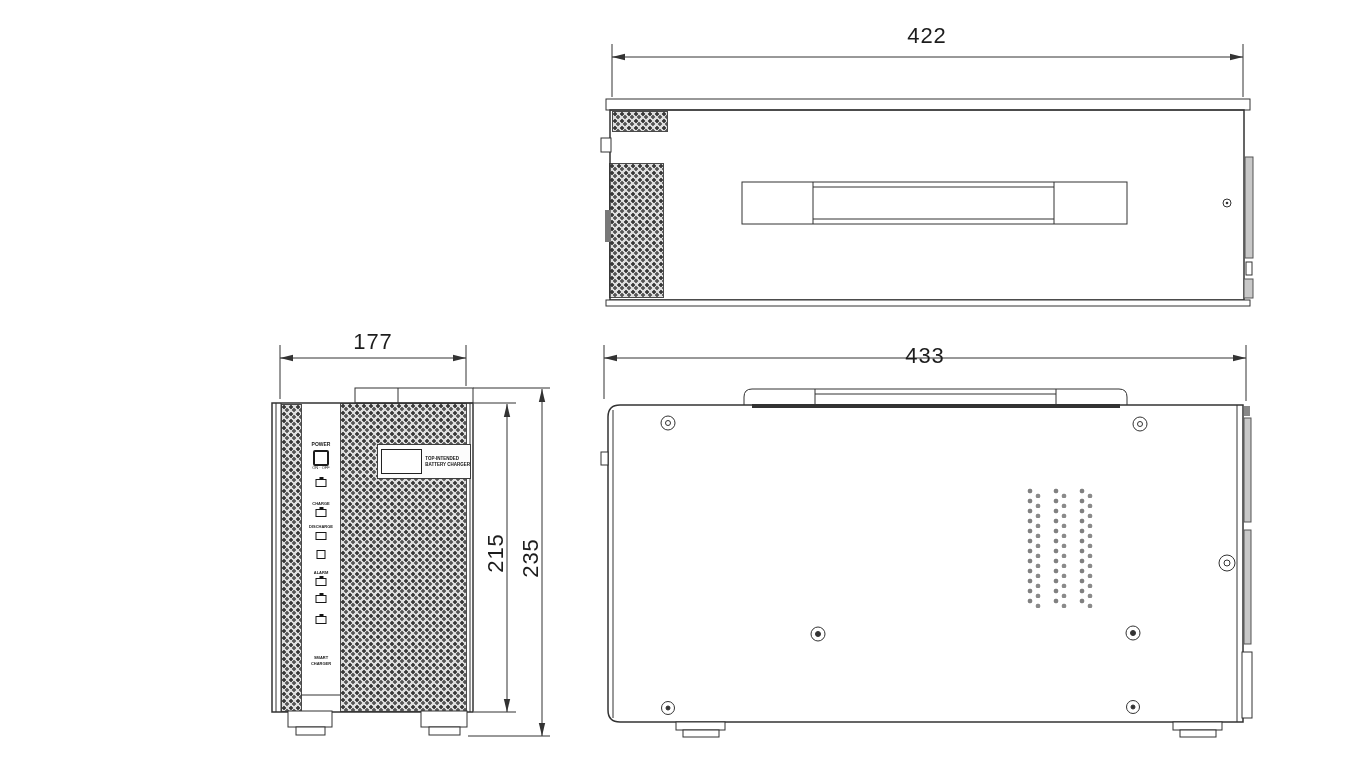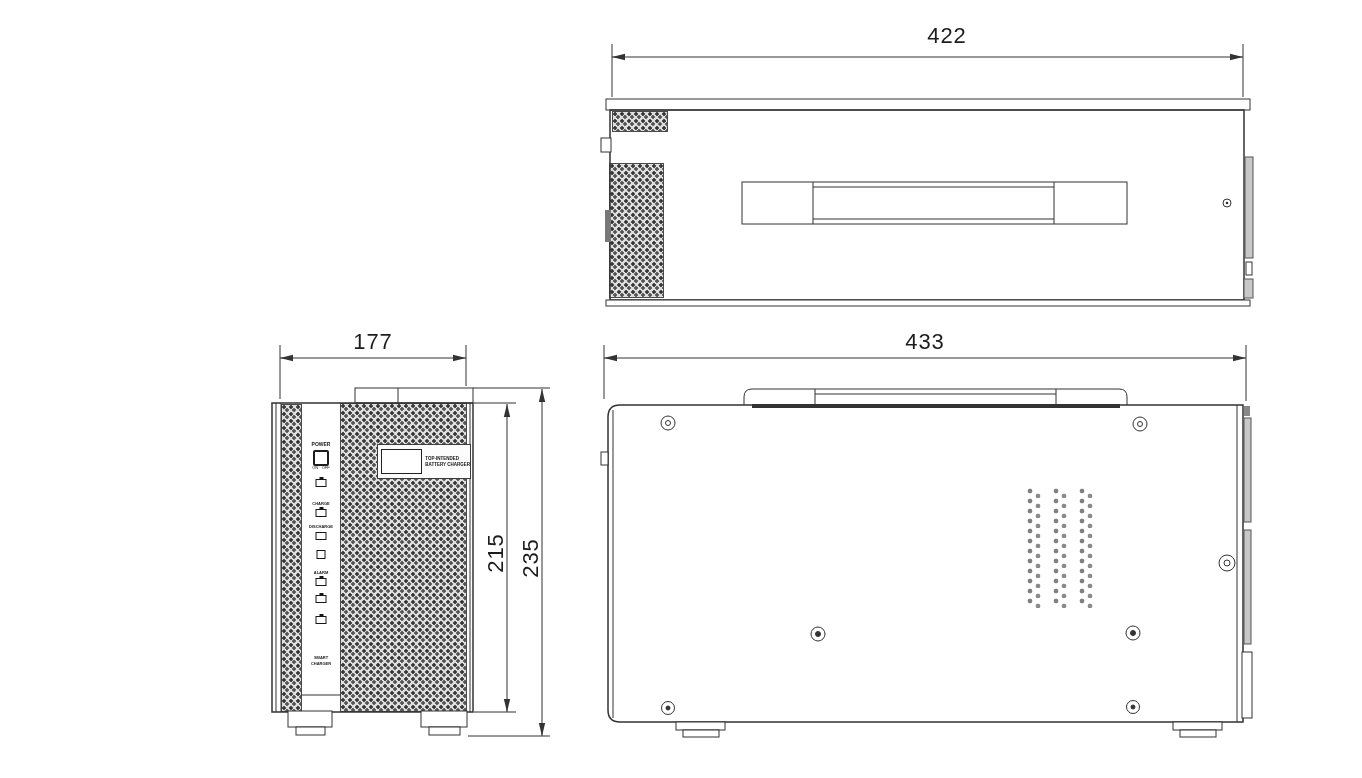--- a/index.html
+++ b/index.html
@@ -158,23 +158,23 @@
       <rect x="1244" y="530" width="7" height="114" fill="#c8c8c8" stroke="#555"></rect>
       <rect x="1242" y="652" width="10" height="66" fill="#fff"></rect>
 
       <rect x="676" y="722" width="49" height="8" fill="#fff"></rect>
       <rect x="683" y="730" width="36" height="7" fill="#fff"></rect>
       <rect x="1173" y="722" width="49" height="8" fill="#fff"></rect>
       <rect x="1180" y="730" width="36" height="7" fill="#fff"></rect>
     </g>
   </svg>
 
-  <div class="dimtext" style="left:927px;top:36px;margin-left:20px;">422</div>
+  <div class="dimtext" style="left:927px;top:36px;">422</div>
   <div class="dimtext" style="left:373px;top:342px;">177</div>
-  <div class="dimtext" style="left:925px;top:342px;">433</div>
+  <div class="dimtext" style="left:925px;top:356px;">433</div>
   <div class="dimtext vert" style="left:496px;top:553px;">215</div>
   <div class="dimtext vert" style="left:531px;top:558px;">235</div>
 
   <div id="front-panel">
     <div class="p-item p-label" style="top:38px;">POWER</div>
     <span class="p-btn" style="top:47px;"></span>
     <div class="p-item p-sub" style="top:62px;">ON · OFF</div>
     <span class="pled" style="top:76px;">
         <i class="nub"></i>
       </span>

